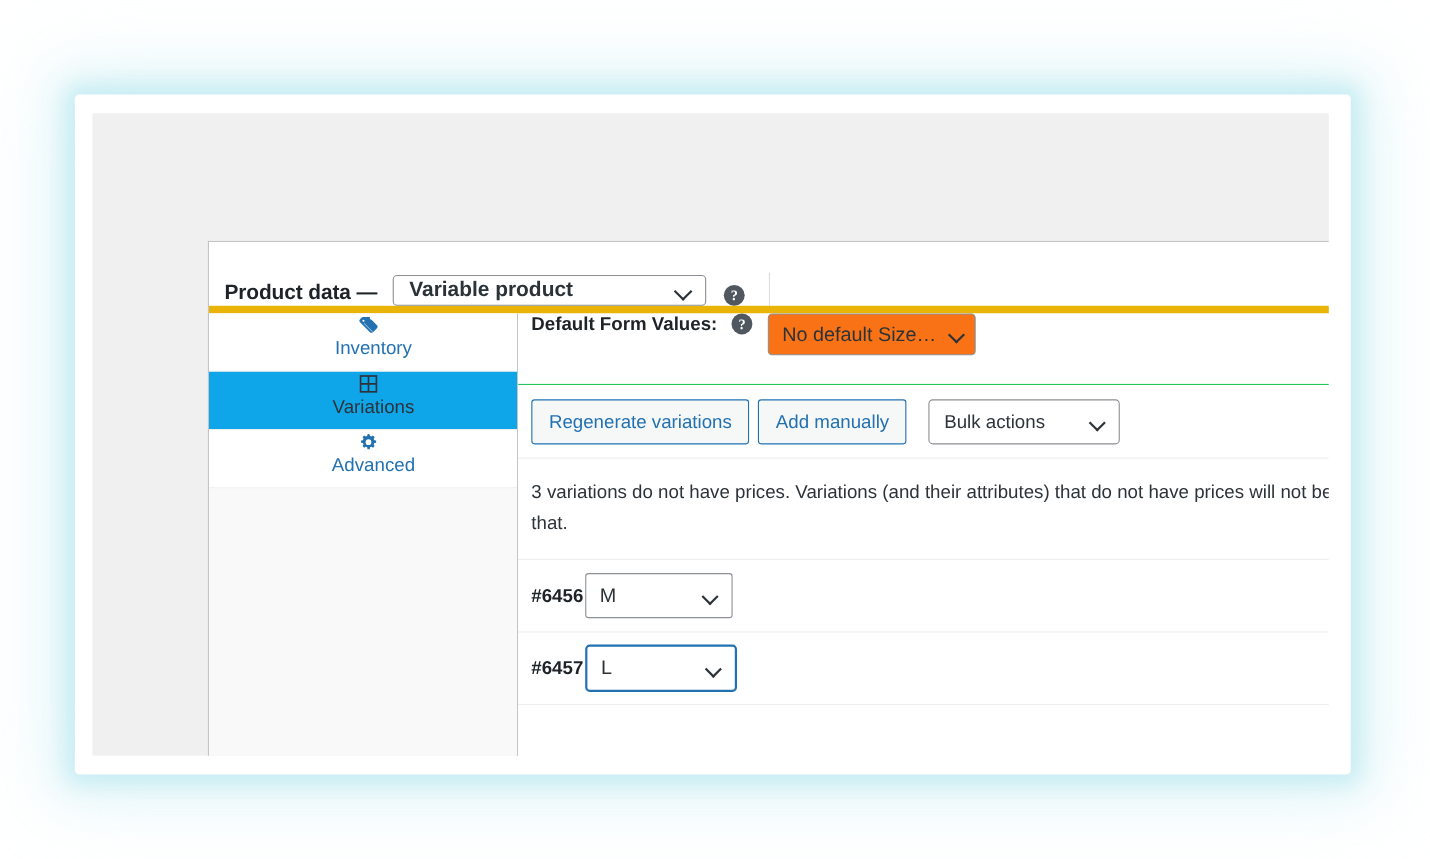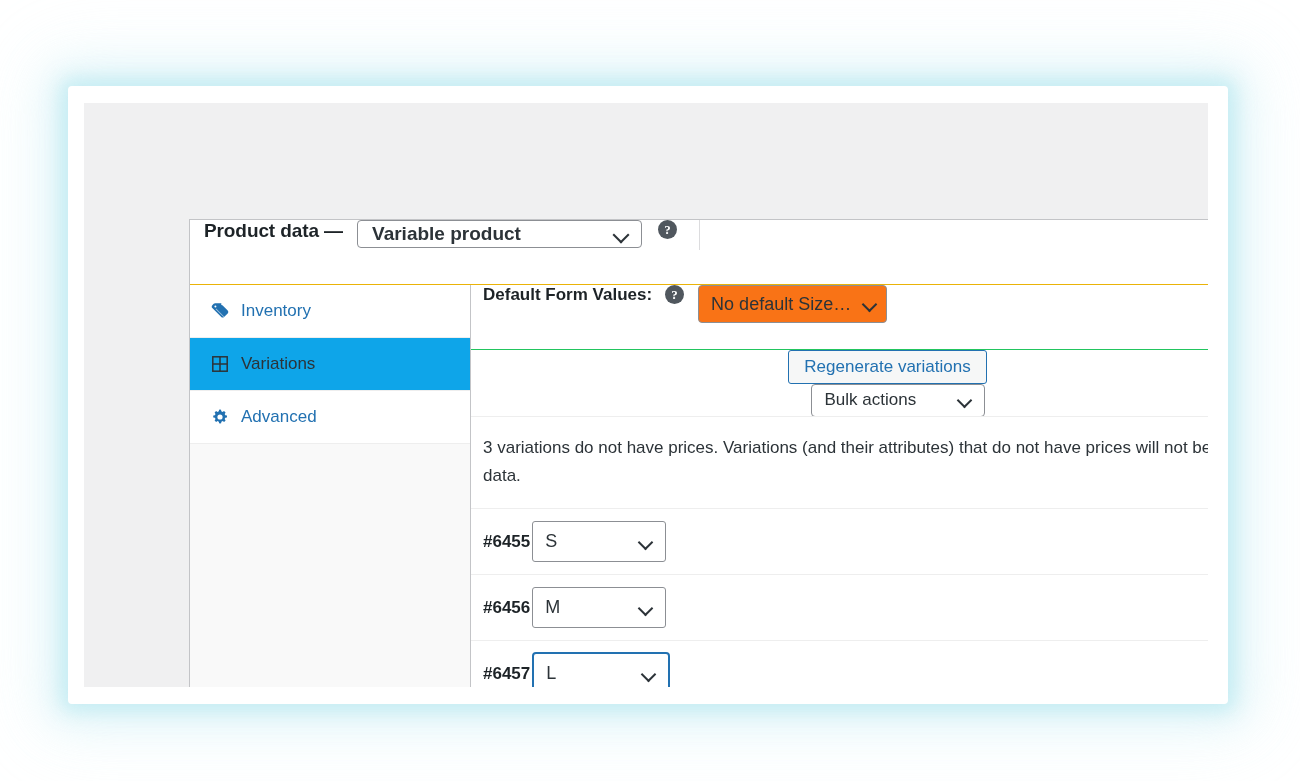--- a/index.html
+++ b/index.html
@@ -47,23 +47,23 @@
     width: 1103px; height: 556px;
     background: #ffffff;
     border: 1px solid #c3c4c7;
     border-right: none;
     overflow: hidden;
   }
 
   
   .mb-header {
     height: 65px;
-    border-bottom: 1px solid #eab308;
-    display: flex;
-    align-items: flex-start;
+    border-bottom: 7px solid #eab308;
+    display: flex;
+    align-items: flex-end;
     padding: 0 0 0 14px;
     background: #fff;
   }
   .mb-title {
     font-size: 19px;
     font-weight: bold;
     color: #1d2327;
     letter-spacing: -0.1px;
     white-space: nowrap;
   }
@@ -136,20 +136,21 @@
   .nav-item {
     height: 53px;
     display: flex;
     align-items: center;
     padding-left: 19px;
     border-bottom: 1px solid #eeeeee;
     background: #fff;
     color: #2271b1;
     font-size: 17px;
     cursor: pointer;
+    flex-direction: column;
   }
   .nav-item .nav-ico {
     width: 22px; height: 22px;
     flex: 0 0 22px;
     margin-right: 10px;
     display: flex;
     align-items: center;
     justify-content: center;
     color: #2271b1;
   }
@@ -204,21 +205,20 @@
     left: 1px; top: 3px; width: 9px; height: 9px;
     border-width: 2px;
   }
 
   .toolbar-row {
     height: 67px;
     display: flex;
     align-items: center;
     padding-left: 12px;
     position: relative;
-    flex-direction: column;
   }
   .toolbar-row::after {
     content: "";
     position: absolute;
     left: 0; right: 9px; bottom: 0;
     height: 1px;
     background: #eeeeee;
   }
   .btn-secondary {
     height: 41px;
@@ -376,38 +376,32 @@
             <span class="defaults-label">Default Form Values:</span>
             <span class="help-icon">?</span>
             <div class="default-select">
               <span class="val">No default Size…</span>
               <span class="chev"></span>
             </div>
           </div>
 
           <div class="toolbar-row">
             <button class="btn-secondary">Regenerate variations</button>
+            <button class="btn-secondary">Add manually</button>
             <div class="bulk-select">
               <span class="val">Bulk actions</span>
               <span class="chev"></span>
             </div>
           </div>
 
           <div class="notice">
             <span>3 variations do not have prices. Variations (and their attributes) that do not have prices will not be sho</span>
-            <span class="l2">data.</span>
-          </div>
-
-          <div class="var-row">
-            <span class="var-id">#6455</span>
-            <div class="attr-select">
-              <span class="val">S</span>
-              <span class="chev"></span>
-            </div>
-          </div>
+            <span class="l2">that.</span>
+          </div>
+
 
           <div class="var-row">
             <span class="var-id">#6456</span>
             <div class="attr-select">
               <span class="val">M</span>
               <span class="chev"></span>
             </div>
           </div>
 
           <div class="var-row">

